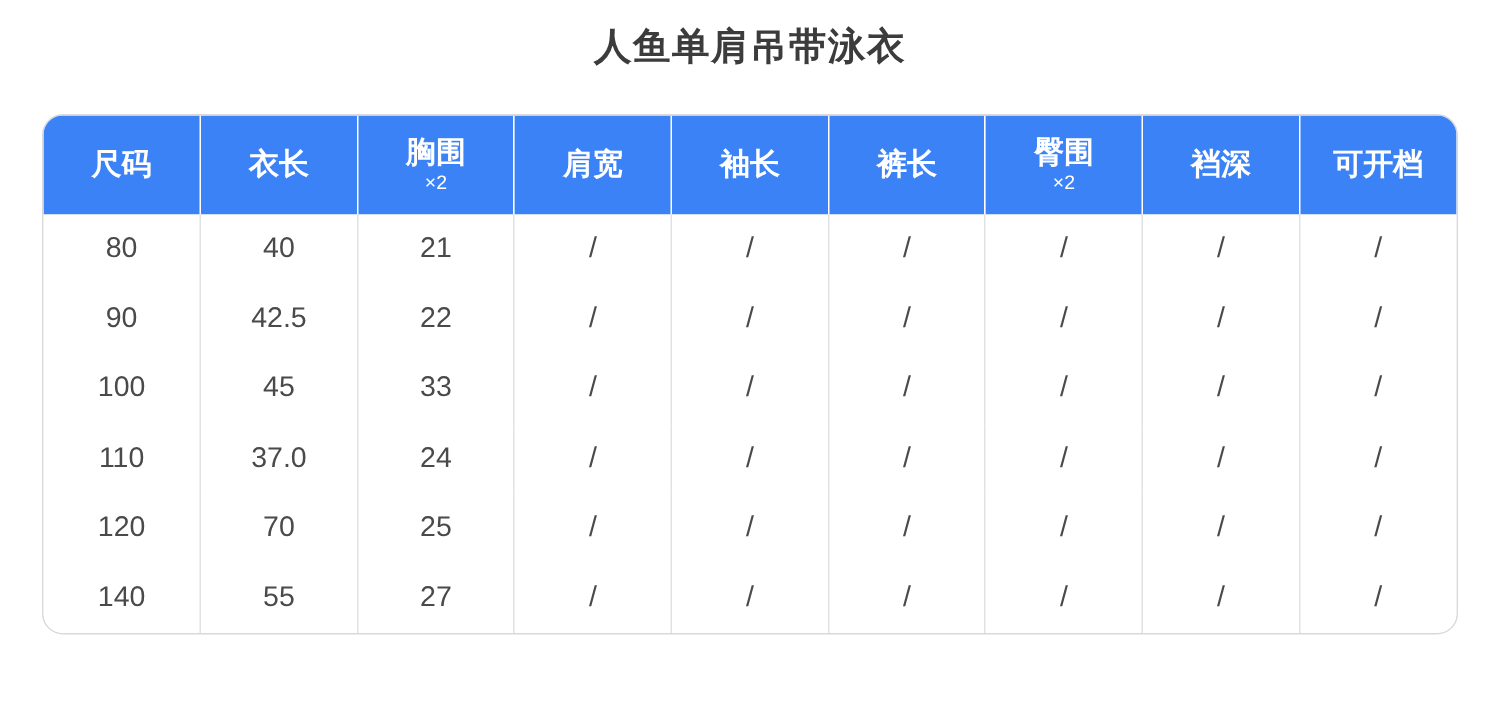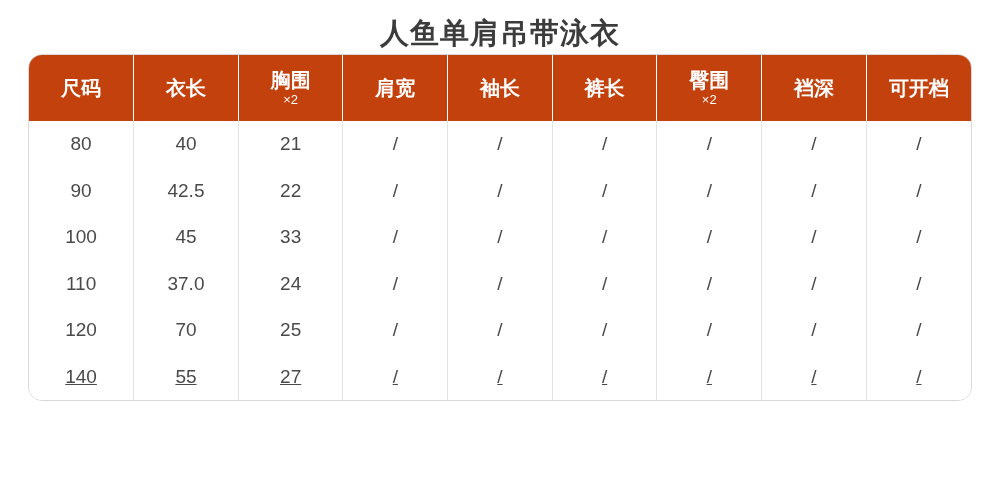--- a/index.html
+++ b/index.html
@@ -15,42 +15,42 @@
     overflow: hidden;
   }
   .page {
     position: relative;
     width: 1000px;
     height: 482px;
     box-sizing: border-box;
   }
   .title {
     text-align: center;
-    font-size: 29px;
+    font-size: 25px;
     font-weight: bold;
     color: #3c3c3c;
     letter-spacing: 1px;
     padding-top: 16px;
-    padding-bottom: 3px;
+    padding-bottom: 30px;
     line-height: 1.2;
   }
   .table-wrap {
     margin: 0 28px;
     border: 1px solid #d9d9d9;
     border-radius: 14px;
     overflow: hidden;
     background: #fff;
   }
   table.size-table {
     width: 100%;
     border-collapse: collapse;
     table-layout: fixed;
   }
   table.size-table th {
-    background: #c2410c;
+    background: #3b82f6;
     color: #ffffff;
     font-size: 20px;
     font-weight: bold;
     height: 66px;
     border-right: 1px solid #ffffff;
     vertical-align: middle;
     text-align: center;
     padding: 0;
   }
   table.size-table th:last-child {
@@ -80,21 +80,20 @@
     color: #4a4a4a;
     border-right: 1px solid #e2e2e2;
     background: #ffffff;
     padding: 0;
   }
   table.size-table td:last-child {
     border-right: none;
   }
   table.size-table tbody tr:last-child td {
     border-bottom: none;
-    text-decoration: underline;
   }
   .slash {
     color: #6a6a6a;
     font-size: 19px;
   }
 </style>
 </head>
 <body>
 
 <div class="page">

